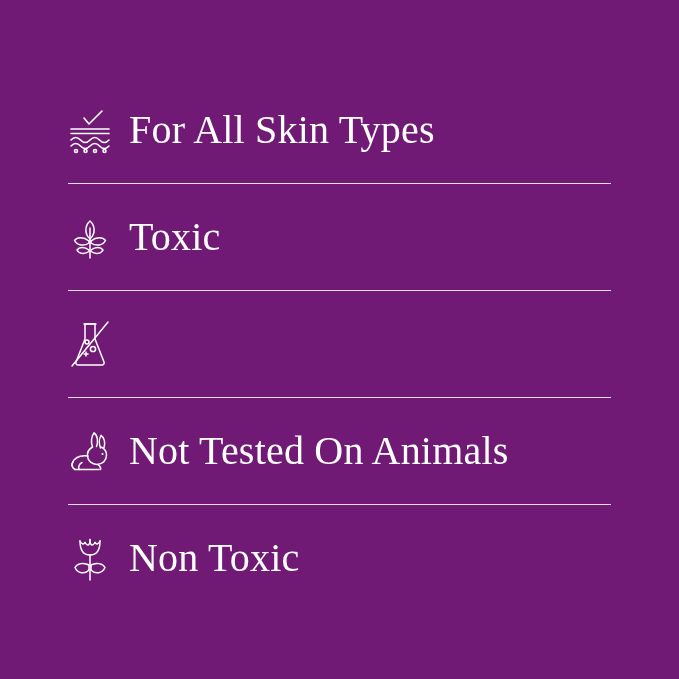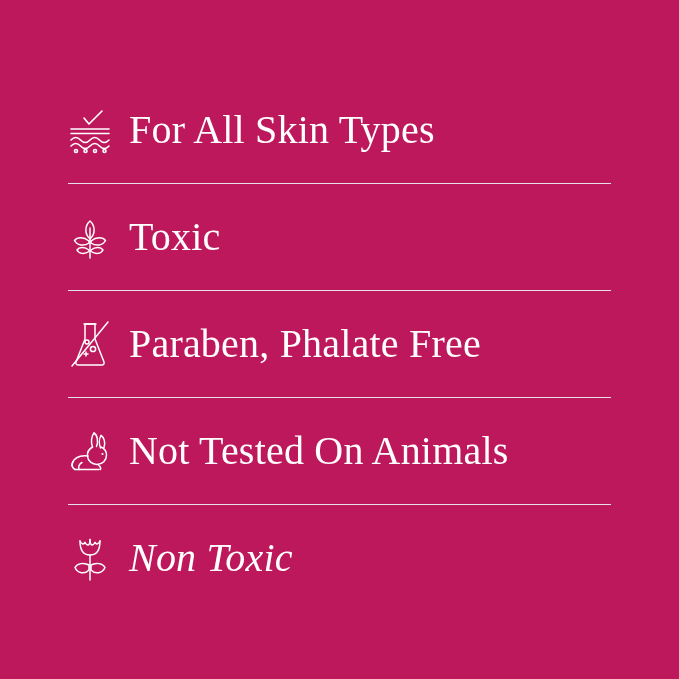--- a/index.html
+++ b/index.html
@@ -58,21 +58,21 @@
     margin: 0;
     border: 0;
     opacity: 0.92;
   }
   .divider-gap-top { height: 19px; }
   .divider-gap-bottom { height: 19px; }
 </style>
 </head>
 <body>
 
-<div id="feature-panel" style="background: #be185d;">
+<div id="feature-panel" style="background: #701a75;">
 
   <div class="feature-list">
 
     <div class="feature-row">
       <span class="feature-icon">
         <svg width="42" height="46" viewBox="0 0 42 46" fill="none" stroke="#ffffff" stroke-width="1.6" stroke-linecap="round" stroke-linejoin="round">
           <polyline points="15,11 20,17 33,4"></polyline>
           <line x1="2" y1="22" x2="40" y2="22"></line>
           <line x1="2" y1="26.5" x2="40" y2="26.5"></line>
           <path d="M2 33 q4.75 -5 9.5 0 t9.5 0 t9.5 0 t9.5 0"></path>
@@ -112,21 +112,20 @@
       <span class="feature-icon">
         <svg width="40" height="48" viewBox="0 0 40 48" fill="none" stroke="#ffffff" stroke-width="1.5" stroke-linecap="round" stroke-linejoin="round">
           <path d="M15 4 L25 4 L25 19 L34 42 C34.6 43.6 33.5 45 31.8 45 L8.2 45 C6.5 45 5.4 43.6 6 42 L15 19 Z"></path>
           <line x1="14" y1="4" x2="26" y2="4"></line>
           <circle cx="17" cy="22" r="2"></circle>
           <circle cx="23" cy="29" r="2.6"></circle>
           <path d="M14 34 L18 34 M16 32 L16 36"></path>
           <line x1="2" y1="46" x2="38" y2="2"></line>
         </svg>
       </span>
-      <span class="feature-label" style="color: rgb(255, 255, 255);">Paraben, Phalate Free</span>
     </div>
 
     <div class="divider-gap-top"></div>
     <hr class="feature-divider" style="background: rgb(233, 242, 245);">
     <div class="divider-gap-bottom"></div>
 
     <div class="feature-row">
       <span class="feature-icon">
         <svg width="46" height="46" viewBox="0 0 46 46" fill="none" stroke="#ffffff" stroke-width="1.5" stroke-linecap="round" stroke-linejoin="round">
           <path d="M27 5 C24.5 8 23.5 14 25.5 19"></path>
@@ -154,17 +153,17 @@
           <path d="M8 7 C8 16 11 21 18 21 C25 21 28 16 28 7"></path>
           <path d="M8 7 C9.5 10 11.5 11 13 8.5"></path>
           <path d="M13 8.5 C15 12 18 12.5 18 5.5"></path>
           <path d="M18 5.5 C18 12.5 21 12 23 8.5"></path>
           <path d="M23 8.5 C24.5 11 26.5 10 28 7"></path>
           <line x1="18" y1="21" x2="18" y2="46"></line>
           <path d="M17 31 C12 28 5 29.5 3 33.5 C5.5 39.5 13 40.5 17 36 Z"></path>
           <path d="M19 31 C24 28 31 29.5 33 33.5 C30.5 39.5 23 40.5 19 36 Z"></path>
         </svg>
       </span>
-      <span class="feature-label" style="color: rgb(255, 255, 255); font-style: italic;">Non Toxic</span>
+      <span class="feature-label" style="color: rgb(255, 255, 255);">Non Toxic</span>
     </div>
 
   </div>
 </div>
 
 </body></html>

